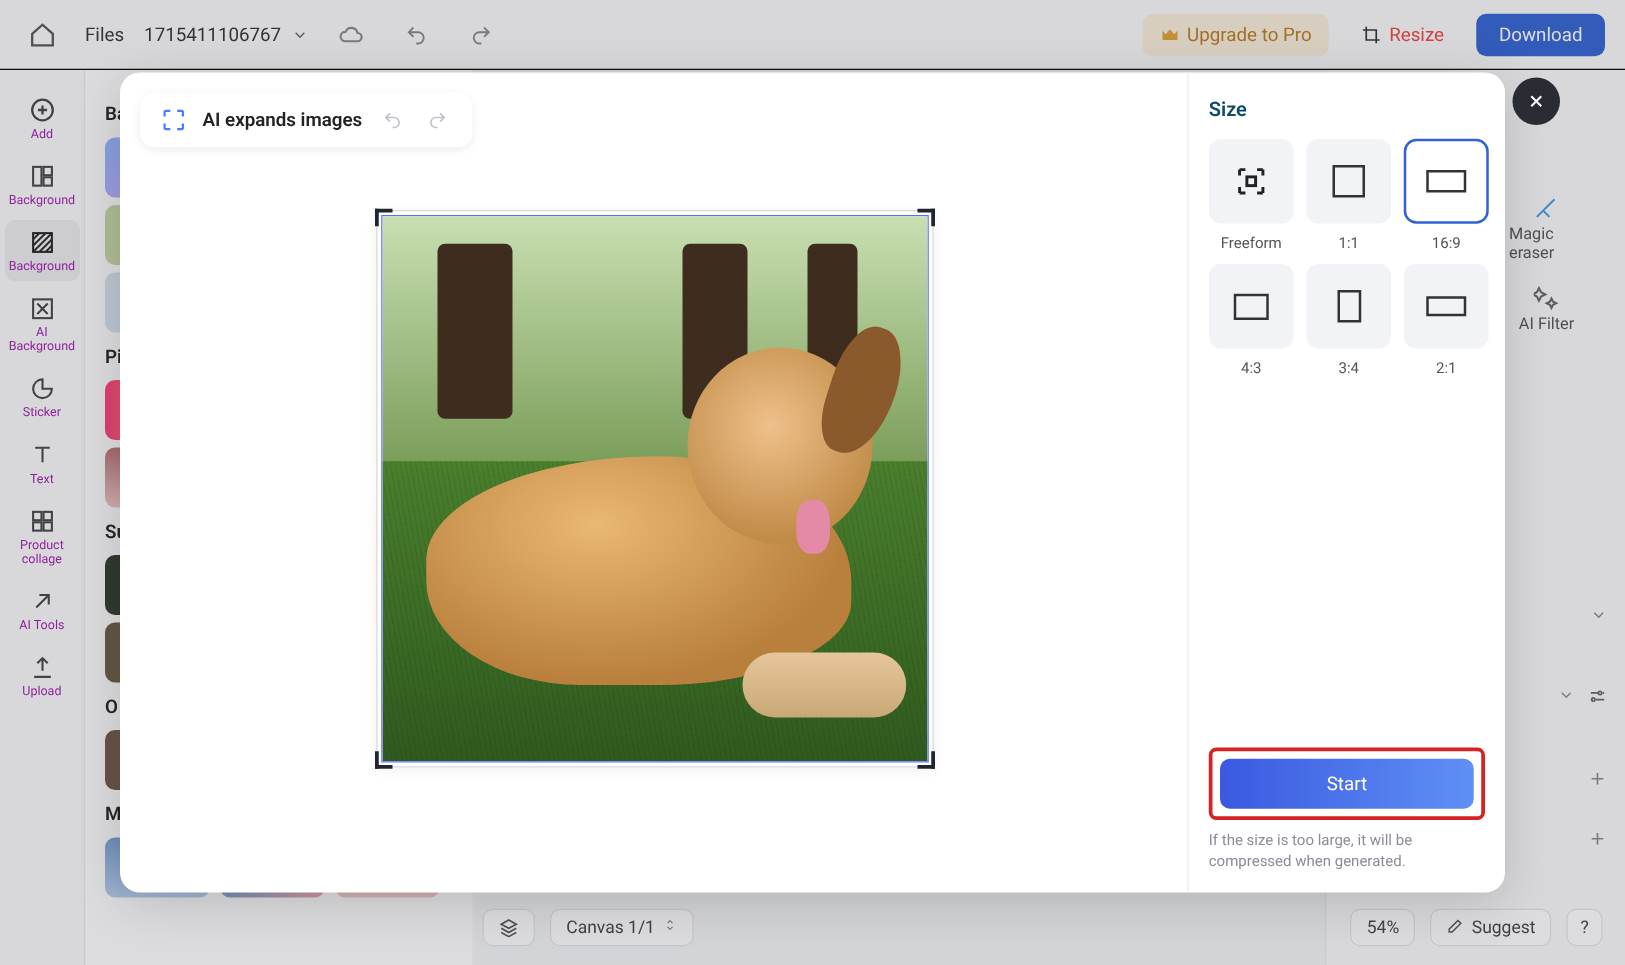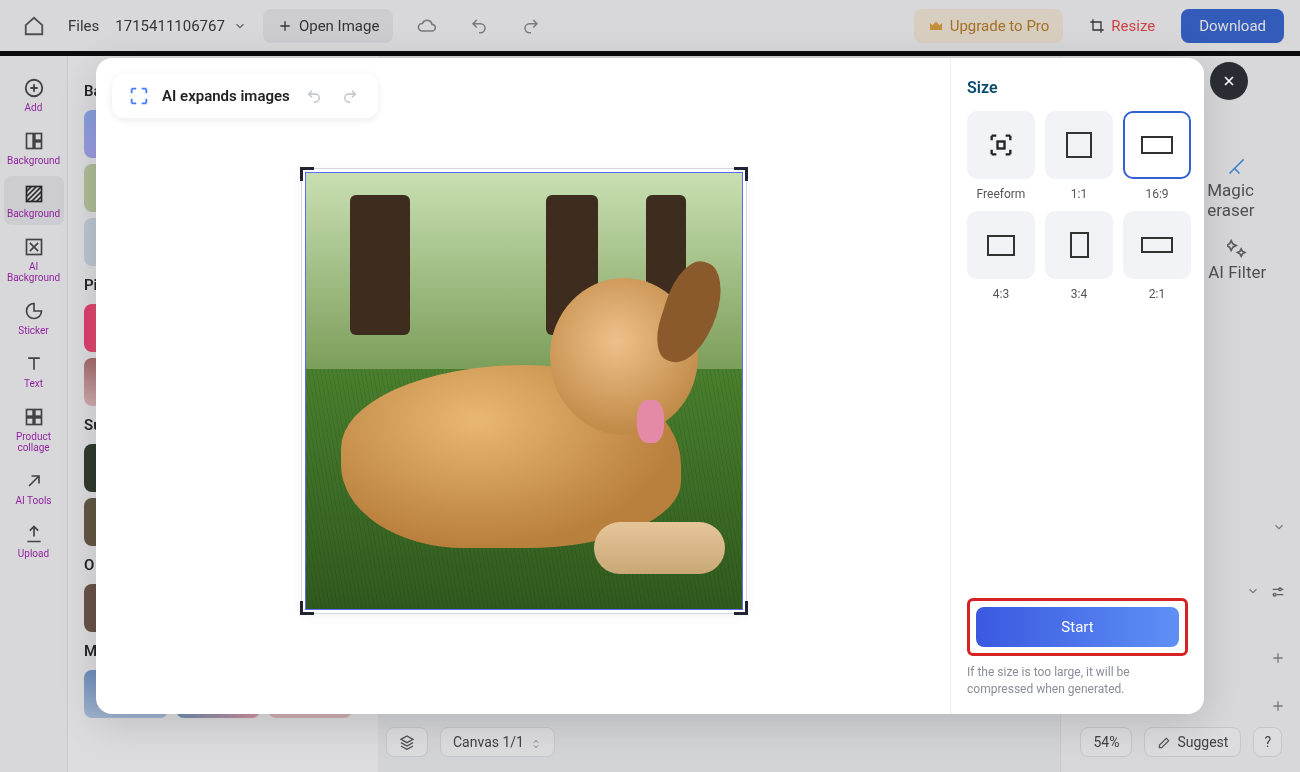--- a/index.html
+++ b/index.html
@@ -1,19 +1,19 @@
 <!DOCTYPE html>
 <html><head>
 <meta charset="utf-8">
 <style>
   * { box-sizing: border-box; margin: 0; padding: 0; font-family: -apple-system, BlinkMacSystemFont, "Segoe UI", Roboto, Arial, sans-serif; }
   body { width: 1300px; height: 772px; background: #f5f6f8; overflow: hidden; position: relative; }
 
   
-  .topbar { height: 56px; background: #fafbfc; display: flex; align-items: center; padding: 0 16px; gap: 16px; border-bottom: 5px solid #000000; }
+  .topbar { height: 56px; background: #fafbfc; display: flex; align-items: center; padding: 0 16px; gap: 16px; border-bottom: 1px solid #000000; }
   .icon-btn { width: 36px; height: 36px; display: flex; align-items: center; justify-content: center; border-radius: 8px; cursor: pointer; color: #555; }
   .topbar .label { font-size: 15px; color: #333; }
   .filename-drop { display: flex; align-items: center; gap: 8px; font-size: 15px; color: #333; cursor: pointer; }
   .open-image-btn { display: flex; align-items: center; gap: 6px; background: #ececef; border-radius: 8px; padding: 8px 14px; font-size: 15px; color: #333; cursor: pointer; }
   .topbar-spacer { flex: 1; }
   .pro-btn { background: #fbeedb; color: #b97c1f; padding: 8px 14px; border-radius: 8px; display: flex; align-items: center; gap: 6px; font-size: 15px; cursor: pointer; }
   .resize-btn { display: flex; align-items: center; gap: 6px; font-size: 15px; color: #ef4444; cursor: pointer; padding: 8px 10px; }
   .download-btn { background: #3062d4; color: #fff; padding: 8px 18px; border-radius: 8px; font-size: 15px; cursor: pointer; }
 
   
@@ -24,26 +24,26 @@
   .side-item .side-label { font-size: 10px; text-align: center; line-height: 1.1; }
 
   
   .panel2 { position: absolute; left: 68px; top: 56px; bottom: 0; width: 310px; background: #fff; padding: 16px; }
   .panel2 h { display: block; font-size: 15px; font-weight: 600; margin: 10px 0; color: #222; }
   .thumb-row { display: flex; gap: 8px; margin-bottom: 6px; }
   .thumb { width: 84px; height: 48px; border-radius: 8px; background: linear-gradient(135deg,#a8c,#fba); }
 
   
   .bottombar { position: absolute; left: 378px; right: 10px; bottom: 8px; height: 44px; display: flex; align-items: center; gap: 12px; padding: 0 8px; }
-  .bottombar .chip { background: #fff; border: 1px solid #e3e4e8; border-radius: 8px; padding: 6px 12px; display: flex; align-items: flex-end; gap: 6px; font-size: 14px; color: #444; cursor: pointer; }
+  .bottombar .chip { background: #fff; border: 1px solid #e3e4e8; border-radius: 8px; padding: 6px 12px; display: flex; align-items: flex-start; gap: 6px; font-size: 14px; color: #444; cursor: pointer; }
 
   
   .right-panel-hint { position: absolute; right: 0; top: 56px; bottom: 0; width: 240px; background: #fafbfc; border-left: 1px solid #e8e9ec; }
   .right-icons-row { display: flex; justify-content: space-around; padding: 12px 8px; color: #555; }
-  .right-tool { display:flex; flex-direction:column; align-items:center; gap:4px; font-size:17px; color:#555; width:60px; }
+  .right-tool { display:flex; flex-direction:column; align-items:center; gap:4px; font-size:13px; color:#555; width:60px; }
   .right-section { padding: 10px 14px; font-size: 14px; color:#333; }
 
   
   .dim { position: absolute; inset: 0; background: rgba(60,60,70,0.18); }
 
   
   .modal { position: absolute; left: 96px; top: 58px; width: 1108px; height: 656px; background: #fff; border-radius: 16px; display: flex; box-shadow: 0 8px 40px rgba(0,0,0,0.15); }
   .modal-left { flex: 1; position: relative; padding: 20px; }
 
   .ai-chip { position: absolute; left: 16px; top: 16px; background: #fff; box-shadow: 0 2px 8px rgba(0,0,0,0.08); border-radius: 12px; padding: 10px 16px; display: flex; align-items: center; gap: 12px; }
@@ -94,26 +94,20 @@
         <path d="M3 11 L12 3 L21 11 V21 H3 Z"></path>
       </svg>
   </div>
   <span class="label">Files</span>
   <div class="filename-drop">
     <span>1715411106767</span>
     <svg width="14" height="14" viewBox="0 0 24 24" fill="none" stroke="#666" stroke-width="2">
         <path d="M6 9l6 6 6-6"></path>
       </svg>
   </div>
-  <div class="open-image-btn">
-    <svg width="16" height="16" viewBox="0 0 24 24" fill="none" stroke="#333" stroke-width="2">
-        <path d="M12 5v14M5 12h14"></path>
-      </svg>
-    <span>Open Image</span>
-  </div>
   <div class="icon-btn">
     <svg width="20" height="20" viewBox="0 0 24 24" fill="none" stroke="#888" stroke-width="2">
         <path d="M18 18a4 4 0 0 0 0-8 6 6 0 0 0-11.5-1A4.5 4.5 0 0 0 6 18Z"></path>
       </svg>
   </div>
   <div class="icon-btn">
     <svg width="18" height="18" viewBox="0 0 24 24" fill="none" stroke="#888" stroke-width="2">
         <path d="M9 14 4 9l5-5M4 9h10a6 6 0 0 1 0 12h-2"></path>
       </svg>
   </div>

